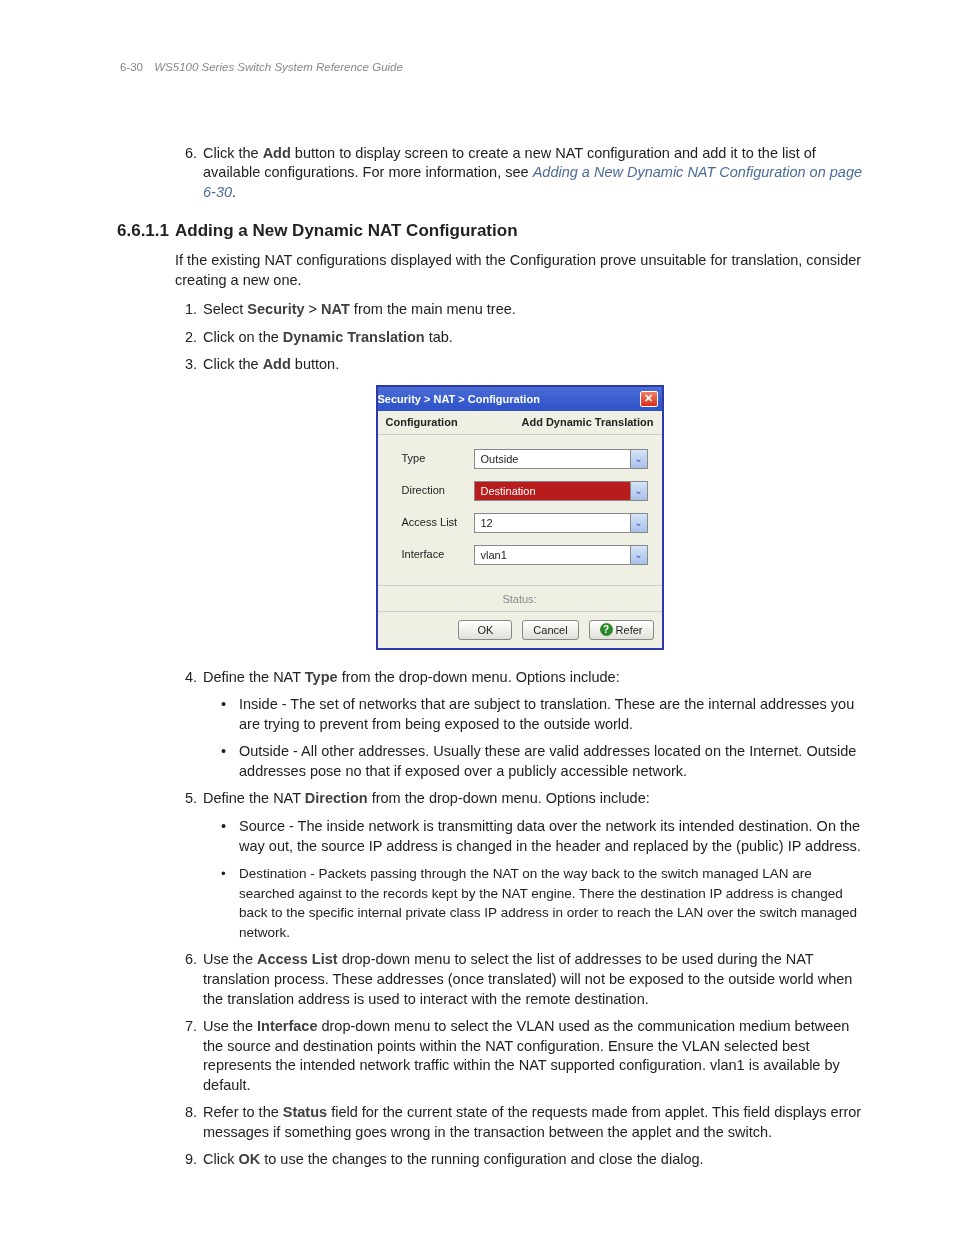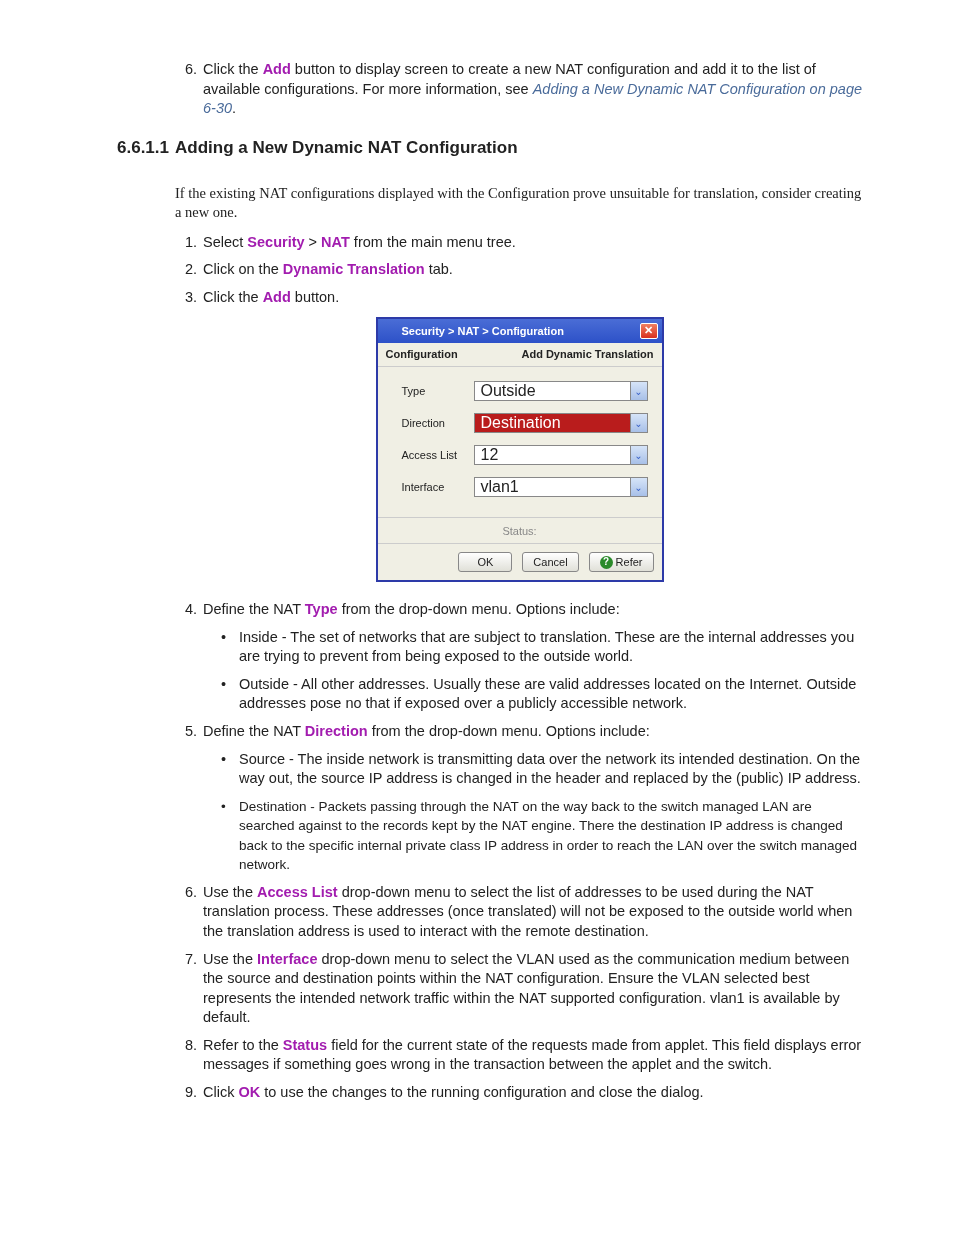--- a/index.html
+++ b/index.html
@@ -23,47 +23,47 @@
     font-style: italic;
     margin-bottom: 68px;
     position: relative;
     left: -10px;
   }
   .pgno { font-style: normal; margin-right: 8px; }
   .content { padding-left: 45px; }
   .num-item { display: flex; margin-bottom: 8px; }
   .num-item .no { width: 22px; text-align: right; margin-right: 6px; flex-shrink: 0; }
   .num-item .tx { flex: 1; }
-  .bold-blue { font-weight: bold; color: #a21caf; }
+  .bold-blue { font-weight: bold; color: #404040; }
   .link-blue { color: #4a6b9a; font-style: italic; }
   .section-head {
     font-size: 17px;
     font-weight: bold;
-    margin: 18px 0 24px -58px;
+    margin: 18px 0 8px -58px;
     display: flex;
   }
   .section-head .sn { width: 58px; }
-  .para { margin-bottom: 10px; font-family: Liberation Serif, serif; }
+  .para { margin-bottom: 10px; }
   .bullet-item { display: flex; margin-bottom: 8px; padding-left: 46px; }
   .bullet-item .dot { width: 18px; flex-shrink: 0; }
   .bullet-item .tx { flex: 1; }
 
   
   .dialog {
     width: 288px;
     margin: 10px auto 18px;
     border: 2px solid #2d3aa8;
     background: #f0efe4;
     font-family: Tahoma, Verdana, sans-serif;
     font-size: 11px;
   }
   .titlebar {
     background: linear-gradient(to bottom, #4a6dd6, #2d51c8);
     color: #fff;
-    padding: 4px 4px 4px 24px;
+    padding: 4px 4px 4px 0;
     font-weight: bold;
     display: flex;
     align-items: center;
     justify-content: space-between;
   }
   .close-btn {
     width: 18px; height: 16px;
     background: linear-gradient(to bottom, #f08060, #d83020);
     border: 1px solid #fff;
     border-radius: 2px;
@@ -87,21 +87,21 @@
   .combo {
     flex: 1;
     height: 20px;
     border: 1px solid #888;
     background: #fff;
     display: flex;
     align-items: center;
     position: relative;
   }
   .combo.sel { background: #b91c1c; color: #fff; }
-  .combo .cv { padding: 0 6px; font-size: 16px; line-height: 18px; }
+  .combo .cv { padding: 0 6px; font-size: 11px; line-height: 18px; }
   .combo .arrow {
     position: absolute; right: 0; top: 0;
     width: 17px; height: 18px;
     background: linear-gradient(to bottom, #d6e4f8, #a8c0e8);
     border-left: 1px solid #888;
     display: flex; align-items: center; justify-content: center;
     color: #3a62c8;
     font-size: 10px;
   }
   .status-row {
@@ -139,20 +139,24 @@
     font-weight: bold;
     font-size: 10px;
     align-items: center; justify-content: center;
     margin-right: 3px;
   }
 </style>
 </head>
 <body>
 
 <div class="page">
+  <div class="header-line">
+    <span class="pgno">6-30</span>
+    <span>WS5100 Series Switch System Reference Guide</span>
+  </div>
 
   <div class="content">
     <div class="num-item">
       <div class="no">6.</div>
       <div class="tx">
         <span>Click the </span><span class="bold-blue">Add</span><span> button to display screen to create a new NAT configuration and add it to the list of available configurations. For more information, see </span><span class="link-blue">Adding a New Dynamic NAT Configuration on page 6-30</span><span>.</span>
       </div>
     </div>
 
     <div class="section-head">

